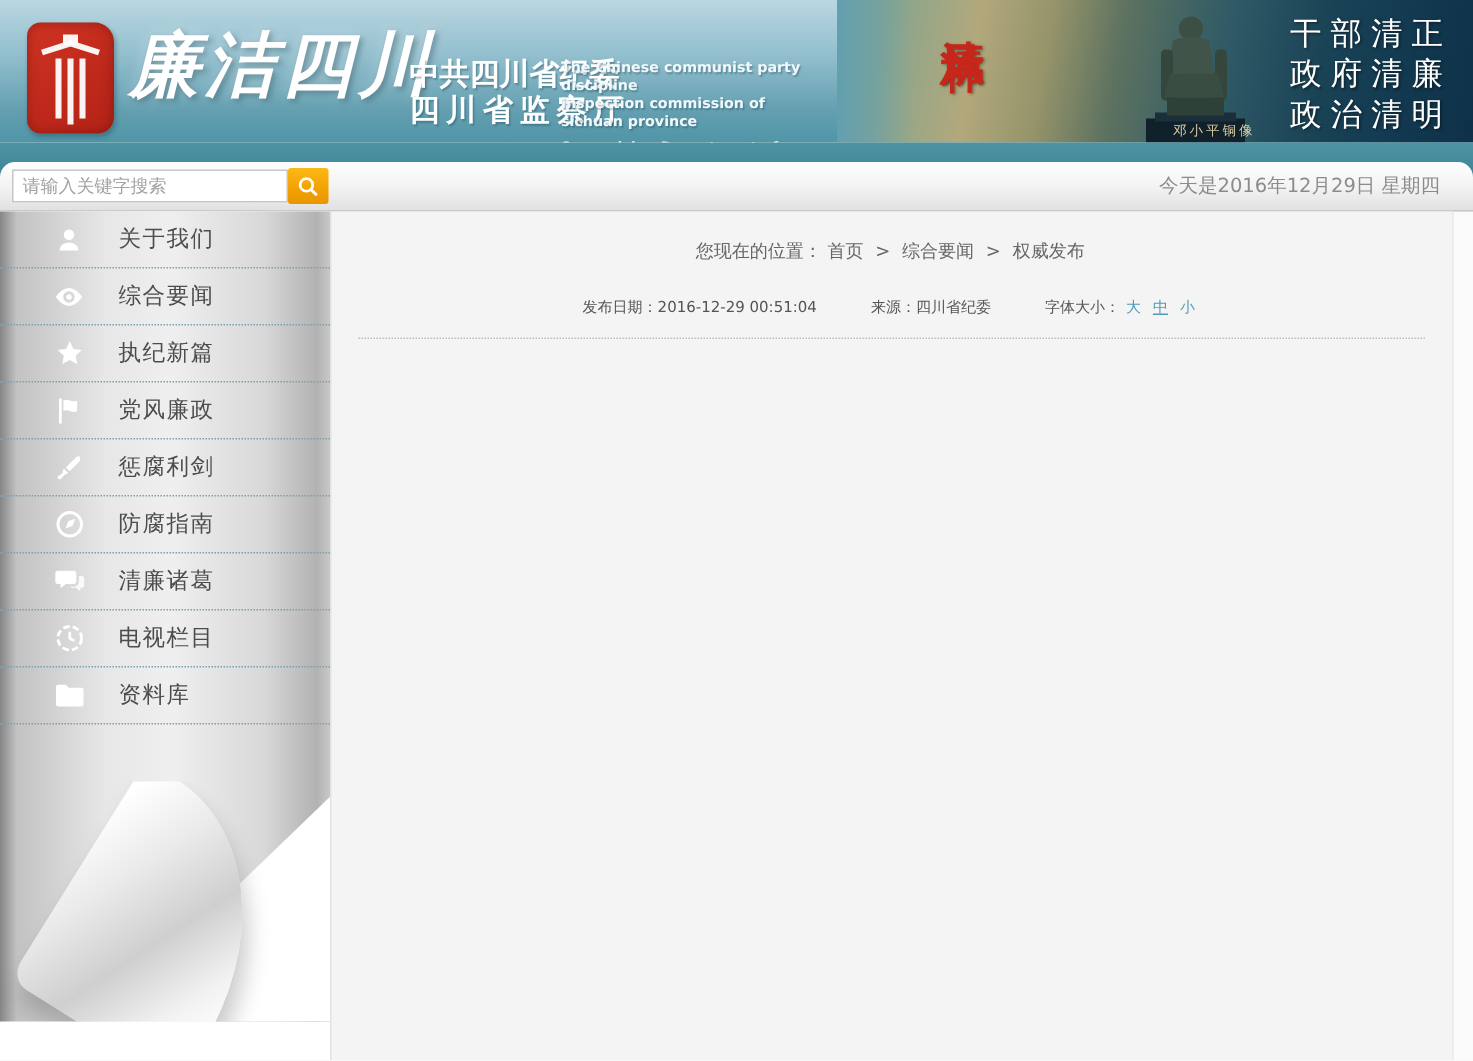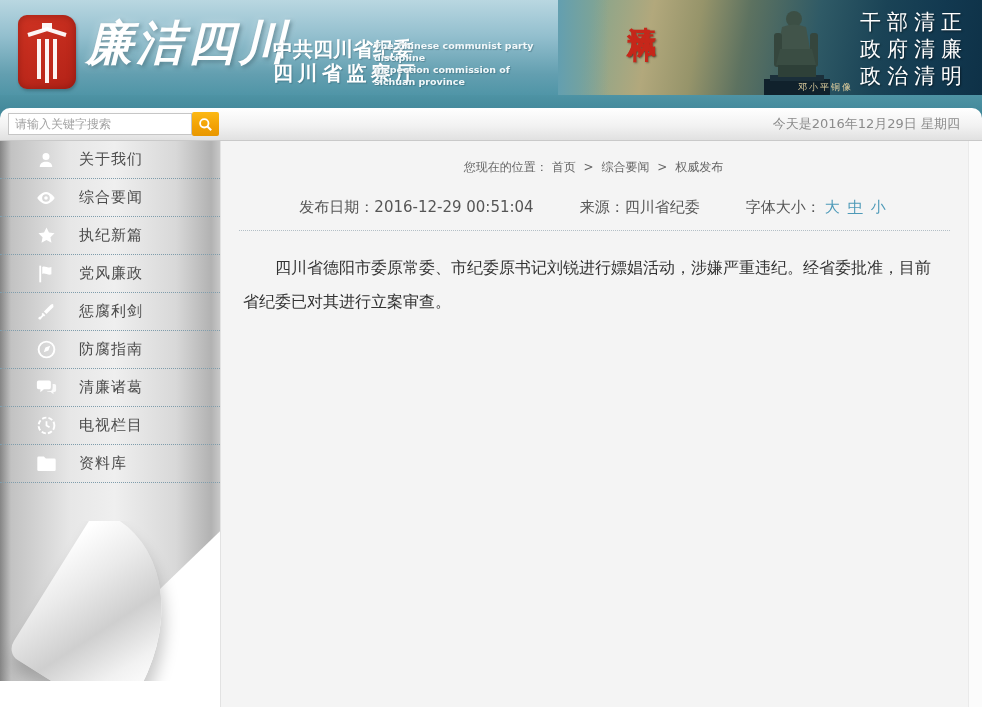--- a/index.html
+++ b/index.html
@@ -51,21 +51,21 @@
   }
   .red-callig {
     position:absolute; left:64px; top:3px; height:92px;
     writing-mode:vertical-rl;
     font-family:"DejaVu Serif","Liberation Serif",serif;
     font-size:29px; font-weight:bold; color:#c6271a; letter-spacing:3px;
     text-shadow: 1px 1px 2px rgba(0,0,0,.35);
   }
   .statue { position:absolute; left:178px; bottom:0; }
   .statue-caption {
-    position:absolute; left:240px; bottom:1px;
+    position:absolute; left:224px; bottom:1px;
     font-size:9px; color:#d9ca9c; letter-spacing:2px;
     font-family:Liberation Mono, monospace;
     margin-top:29px;
   }
   .slogans {
     position:absolute; right:14px; top:9px;
     font-family:"DejaVu Serif","Liberation Serif",serif;
     font-size:21px; color:#ffffff; line-height:27px; letter-spacing:6px;
     text-shadow: 1px 1px 2px rgba(0,0,0,.5); white-space:nowrap;text-align:right;
   }
@@ -128,22 +128,22 @@
     padding: 10px 18px 0 18px;
   }
   .breadcrumb { text-align:center; font-size:12px; color:#666; padding:8px 2px 2px 0; }
   .breadcrumb .bc-link { cursor:pointer; }
   .breadcrumb .bc-sep { margin:0 4px; }
   .article-title {
     margin-top:24px; text-align:center;
     font-size:20px; font-weight:bold; color:#2f8fae; letter-spacing:1px;
   }
   .meta-row {
-    margin-top:20px; display:flex; justify-content:center; gap:46px;
-    font-size:15px; color:#555;
+    margin-top:20px; display:flex; justify-content:center; gap:36px;
+    font-size:10px; color:#555;
   }
   .size-links span { color:#4e9ab8; margin:0 4px; cursor:pointer; }
   .size-links .size-mid { text-decoration:underline; }
   .dotted-divider { margin-top:13px; border-bottom:1px dotted #b3bfc6; }
   .article-body {
     margin:20px 8px 0 4px; font-size:16px; color:#333;
     line-height:34px; text-indent:2em;
   }
 </style>
 </head>
@@ -316,16 +316,15 @@
         <span>
           <span>来源：</span><span>四川省纪委</span>
         </span>
         <span>
           <span>字体大小：</span><span class="size-links"><span>大</span><span class="size-mid">中</span><span>小</span></span>
         </span>
       </div>
 
       <div class="dotted-divider"></div>
 
-      <p class="article-body">四川省德阳市委原常委、市纪委原书记刘锐进行嫖娼活动，涉嫌严重违纪。经省委批准，目前省纪委已对其进行立案审查。</p>
     </div>
   </div>
 </div>
 
 </body></html>

